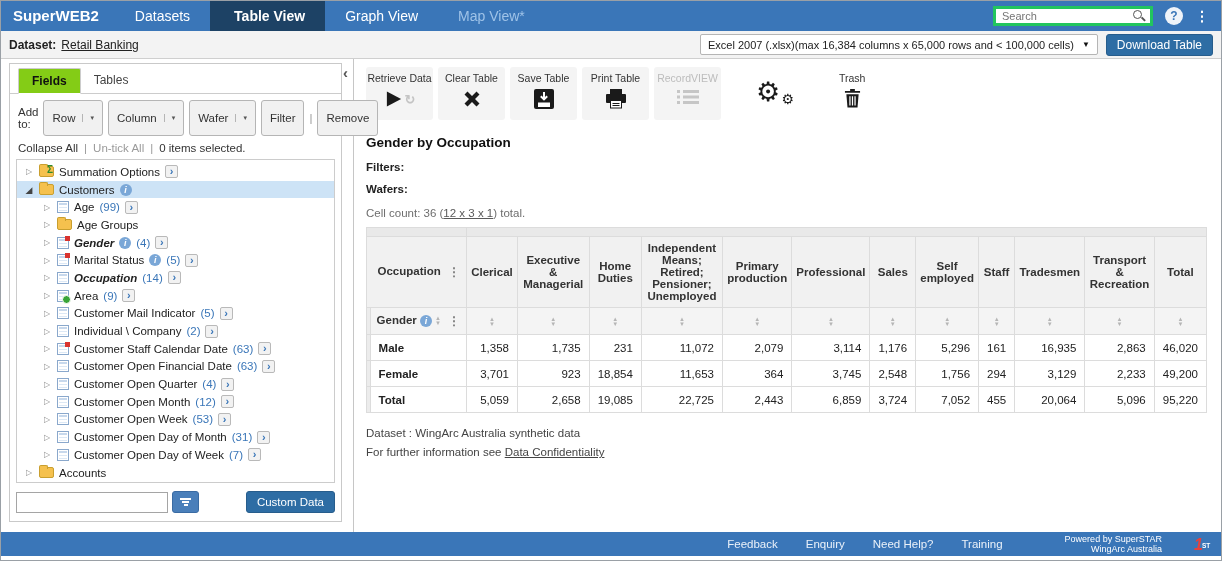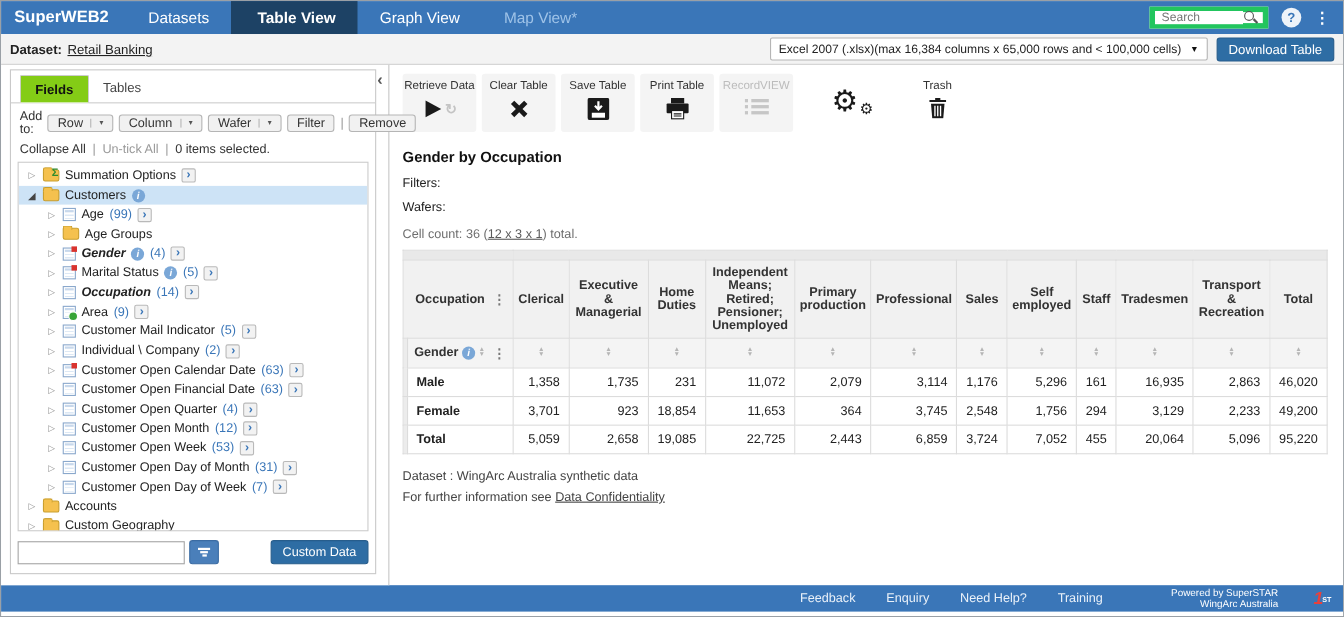--- a/index.html
+++ b/index.html
@@ -11,21 +11,21 @@
     display:flex; flex-direction:column;
   }
   
   .topnav { height:30px; background:#3a76b8; display:flex; align-items:stretch; flex-shrink:0; }
   .brand { color:#fff; font-weight:bold; font-size:15px; line-height:30px; padding:0 16px 0 12px; }
   .nav-tabs { display:flex; }
   .nav-item { color:#fff; font-size:14px; line-height:30px; padding:0 20px; text-decoration:none; cursor:pointer; }
   .nav-item.active { background:#1d4265; font-weight:bold;padding-left:24px; }
   .nav-item.dim { color:#9fc3e8; }
   .nav-right { margin-left:auto; display:flex; align-items:center; gap:12px; padding-right:12px; }
-  .searchbox { width:108px; height:20px; background:#fff; border:5px solid #22c55e; display:flex; align-items:center; }
+  .searchbox { width:160px; height:20px; background:#fff; border:3px solid #22c55e; display:flex; align-items:center; }
   .searchbox input { flex:1; min-width:0; border:none; outline:none; font:11px "Liberation Sans",sans-serif; padding:0 6px; color:#333; }
   .mag { width:14px; height:14px; position:relative; margin-right:4px; flex-shrink:0; }
   .mag::before { content:""; position:absolute; left:1px; top:1px; width:7px; height:7px; border:1.6px solid #555; border-radius:50%; }
   .mag::after { content:""; position:absolute; left:9px; top:9px; width:4.5px; height:1.8px; background:#555; transform:rotate(45deg); }
   .help-circle { width:18px; height:18px; border-radius:50%; background:#eef3f9; color:#3a76b8; font-weight:bold; font-size:12px; text-align:center; line-height:18px; cursor:pointer; }
   .kebab { color:#fff; font-size:14px; font-weight:bold; width:14px; text-align:center; cursor:pointer; }
   
   .dataset-bar { height:28px; background:#f3f3f3; border-bottom:1px solid #cfcfcf; display:flex; align-items:center; padding:0 8px; flex-shrink:0; }
   .ds-label { font-weight:bold; color:#222; margin-right:5px; }
   .ds-link { color:#222; text-decoration:underline; cursor:pointer; }
@@ -35,21 +35,21 @@
   .dl-btn { background:#2e6da4; color:#fff; border:1px solid #275d8c; border-radius:3px; height:22px; padding:0 10px; font:12px "Liberation Sans",sans-serif; cursor:pointer; }
   
   .app-body { flex:1; display:flex; min-height:0; }
   .sidebar { width:353px; flex-shrink:0; border-right:1px solid #c6c6c6; position:relative; background:#fff; }
   .collapse-chev { position:absolute; top:8px; right:5px; font-size:15px; font-weight:bold; color:#555; cursor:pointer; line-height:12px; }
   .panel { position:absolute; left:8px; top:4px; right:11px; bottom:10px; border:1px solid #c9c9c9; display:flex; flex-direction:column; background:#fff; }
   .tabs-row { display:flex; padding:4px 8px 0; border-bottom:1px solid #ccc; }
   .s-tab { padding:5px 13px; font-size:12px; color:#444; cursor:pointer; }
   .s-tab.active { border:1px solid #ccc; border-bottom:1px solid #fff; margin-bottom:-1px; background:#84cc16; font-weight:bold; color:#111; border-radius:2px 2px 0 0; }
   .addto-row { display:flex; align-items:center; gap:5px; padding:6px 8px 5px; font-size:11.5px; color:#333; }
-  .btn { display:inline-flex; align-items:center; background:#f1f1f1; border:1px solid #b5b5b5; border-radius:3px; height:16px; padding:0 8px; font:11.5px "Liberation Sans",sans-serif; color:#333; cursor:pointer; }
+  .btn { display:inline-flex; align-items:center; background:#f1f1f1; border:1px solid #b5b5b5; border-radius:3px; height:36px; padding:0 8px; font:11.5px "Liberation Sans",sans-serif; color:#333; cursor:pointer; }
   .btn .dd { margin-left:7px; padding-left:7px; border-left:1px solid #b5b5b5; font-size:7px; color:#555; }
   .sep { color:#999; }
   .links-row { padding:1px 8px 5px; font-size:11.5px; color:#333; display:flex; gap:6px; align-items:center; }
   .lr-link { color:#333; cursor:pointer; }
   .lr-link.off { color:#9a9a9a; }
   .tree-box { flex:1; margin:0 6px; border:1px solid #ccc; overflow:hidden; padding-top:3px; }
   .tree-row { display:flex; align-items:center; height:17.7px; font-size:11.5px; color:#222; gap:5px; cursor:pointer; white-space:nowrap; }
   .tree-row.selected { background:#cde3f6; }
   .caret { width:10px; font-size:8px; color:#8f8f8f; text-align:center; flex-shrink:0; }
   .caret.exp { color:#444; font-size:9px; }
@@ -81,21 +81,21 @@
   .tool.disabled { cursor:default; }
   .icon-row { display:flex; align-items:center; gap:2px; }
   .refr { color:#c4c4c4; font-size:13px; font-weight:bold; }
   .gear-wrap { margin-left:30px; position:relative; padding-top:12px; cursor:pointer; width:44px; }
   .gear-big { font-size:27px; color:#1a1a1a; line-height:26px; }
   .gear-small { position:absolute; font-size:14px; color:#1a1a1a; right:6px; bottom:-2px; }
   .trash-wrap { margin-left:34px; display:flex; flex-direction:column; align-items:center; padding-top:5px; cursor:pointer; }
   .trash-wrap .tlab { font-size:10.5px; color:#333; margin-bottom:5px; }
   .page-title { font-size:13.5px; font-weight:bold; color:#111; margin:15px 0 11px; }
   .meta { font-size:11.5px; color:#222; }
-  .meta .lbl { font-weight:normal; margin-bottom:3px; }
+  .meta .lbl { font-weight:bold; margin-bottom:3px; }
   .meta .val { margin-left:10px; }
   .meta-block { margin-bottom:10px; }
   .cellcount { font-size:11.5px; color:#6e6e6e; margin:12px 0 8px; }
   .cellcount a { color:#5a5a5a; text-decoration:underline; cursor:pointer; }
   
   table { border-collapse:collapse; table-layout:fixed; }
   td,th { border:1px solid #dcdcdc; font-size:11.5px; overflow:hidden; }
   .cstrip { height:9px; background:#e9e9e9; padding:0; }
   .lstrip { background:#ececec; padding:0; }
   th.col-h { background:#f1f1f1; color:#333; font-weight:bold; text-align:center; padding:5px 4px; }
@@ -285,21 +285,21 @@
             <span class="tcount">(2)</span>
             <span class="arrow-box">›</span>
           </div>
           <div class="tree-row" style="padding-left: 25px;">
             <span class="caret">▷</span>
             <span class="tree-ic">
               <span class="itable">
                 <span class="iflag"></span>
               </span>
             </span>
-            <span class="tlabel">Customer Open Calendar Date</span>
+            <span class="tlabel">Customer Staff Calendar Date</span>
             <span class="tcount">(63)</span>
             <span class="arrow-box">›</span>
           </div>
           <div class="tree-row" style="padding-left: 25px;">
             <span class="caret">▷</span>
             <span class="tree-ic">
               <span class="itable"></span>
             </span>
             <span class="tlabel">Customer Open Financial Date</span>
             <span class="tcount">(63)</span>

